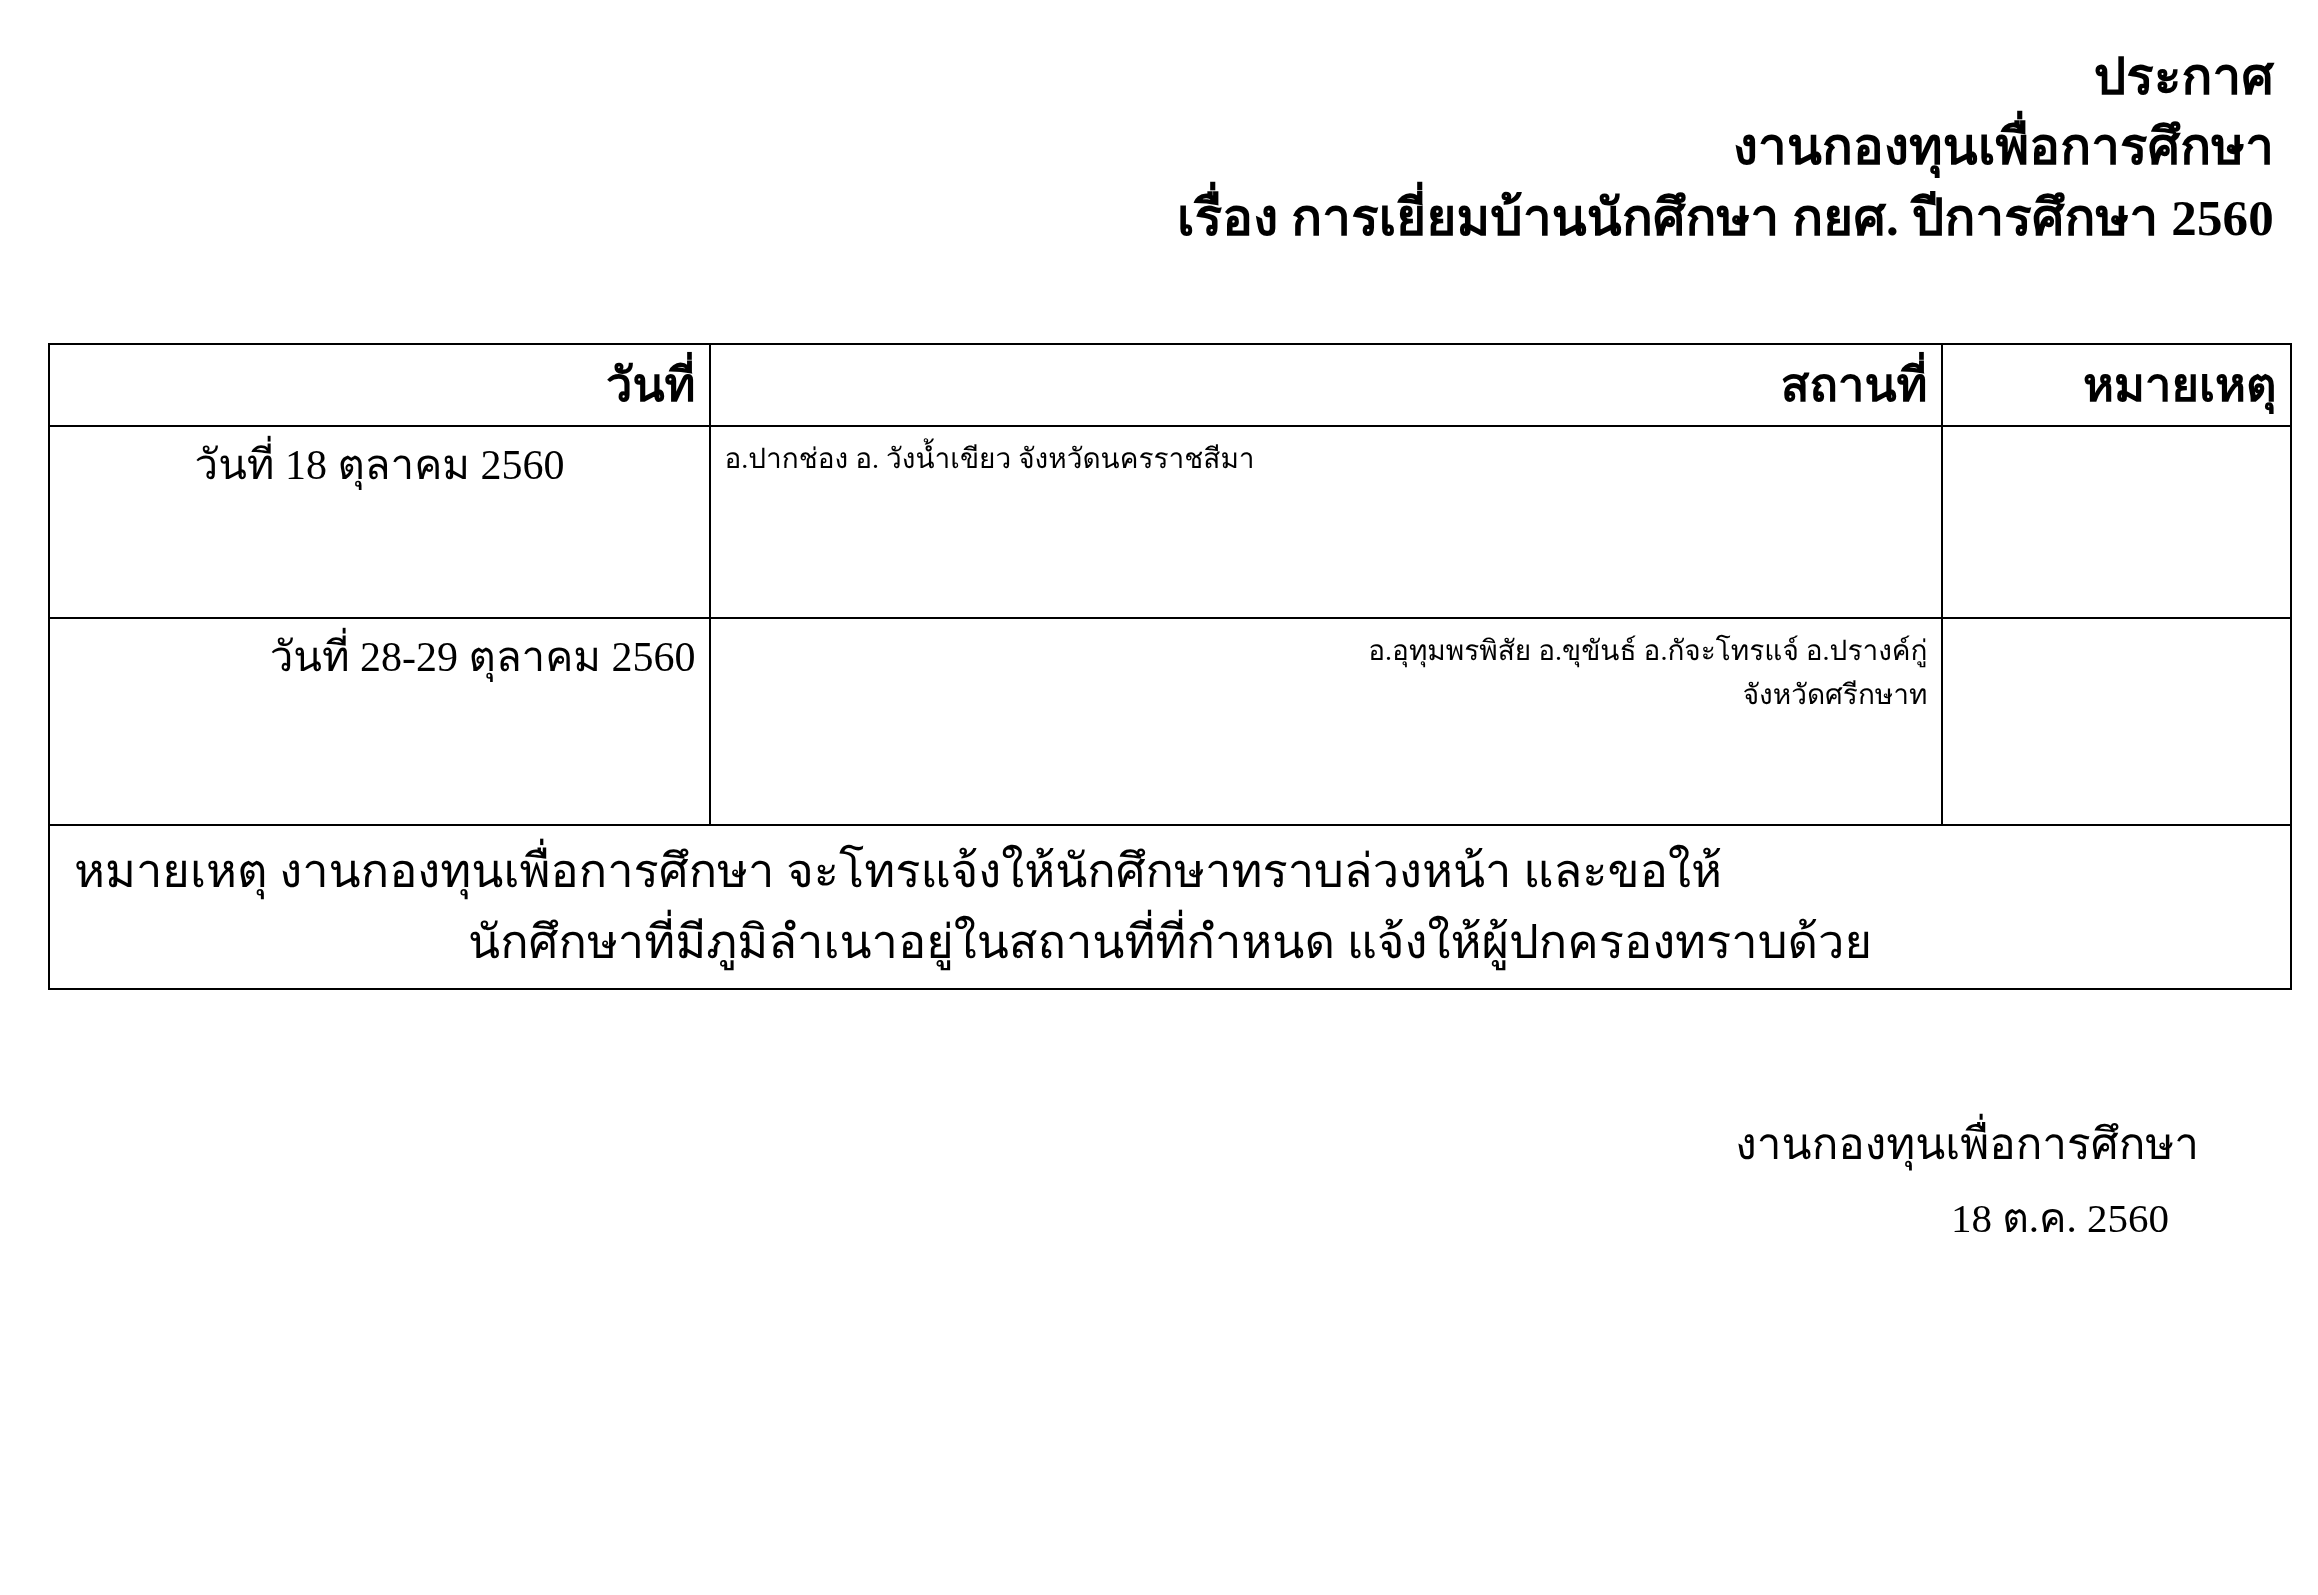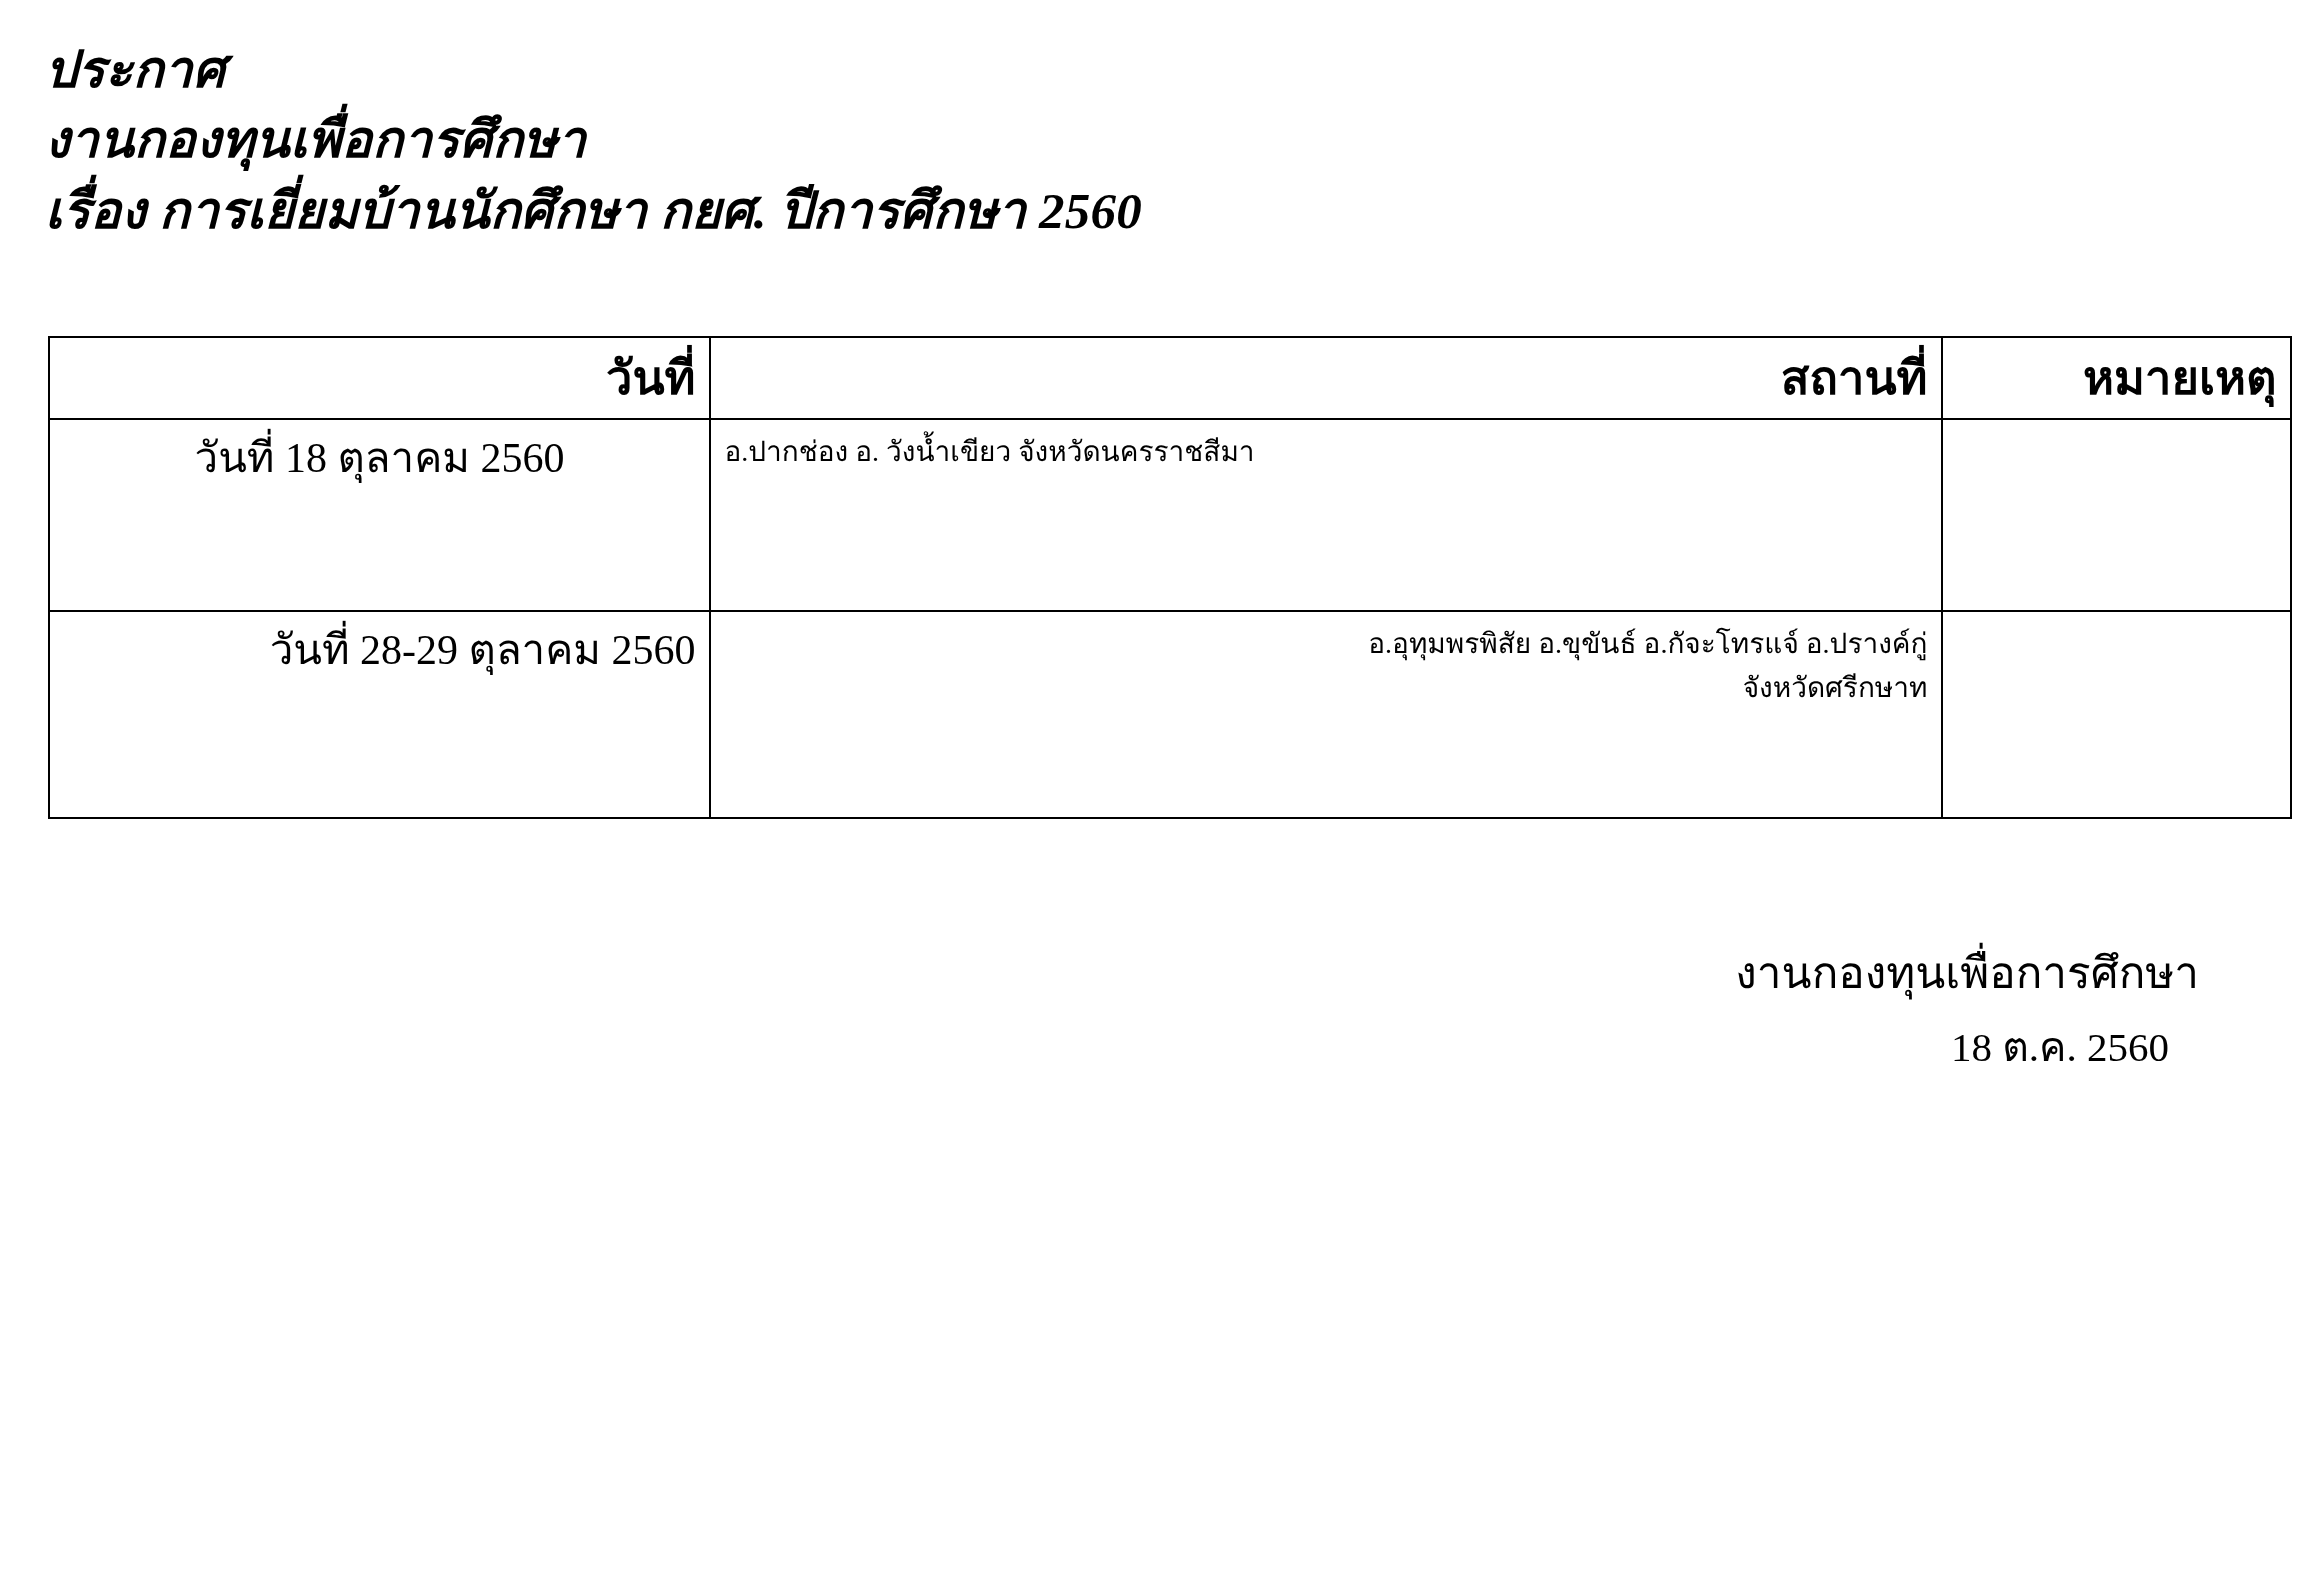--- a/index.html
+++ b/index.html
@@ -15,23 +15,22 @@
     -webkit-font-smoothing: antialiased;
   }
   .page {
     position: relative;
     width: 2319px;
     height: 1596px;
     box-sizing: border-box;
     padding: 30px 45px 0 45px;
   }
   .title-block {
-    text-align: left;
-    margin-top: 5px;
-    font-style: italic;
+    text-align: right;
+    margin-top: 12px;
   }
   .title-line {
     font-weight: bold;
     line-height: 1.38;
     letter-spacing: 0.2px;
   }
   .t1 { font-size: 51px; }
   .t2 { font-size: 51px; }
   .t3 { font-size: 51px; }
 
@@ -138,20 +137,26 @@
 
         <tr class="row-2">
           <td class="cell-date">วันที่ 28-29 ตุลาคม 2560</td>
           <td class="cell-place">
             <div>อ.อุทุมพรพิสัย  อ.ขุขันธ์   อ.กัจะโทรแจ์  อ.ปรางค์กู่</div>
             <div>จังหวัดศรีกษาท</div>
           </td>
           <td class="cell-date"></td>
         </tr>
 
+        <tr>
+          <td class="note-cell" colspan="3">
+            <span class="nl1">หมายเหตุ  งานกองทุนเพื่อการศึกษา จะโทรแจ้งให้นักศึกษาทราบล่วงหน้า และขอให้</span>
+            <span class="nl2">นักศึกษาที่มีภูมิลำเนาอยู่ในสถานที่ที่กำหนด แจ้งให้ผู้ปกครองทราบด้วย</span>
+          </td>
+        </tr>
       </tbody>
     </table>
   </div>
 
   <div class="signature">
     <div class="sig-line">งานกองทุนเพื่อการศึกษา</div>
     <div class="sig-date">18 ต.ค. 2560</div>
   </div>
 
 </div>

